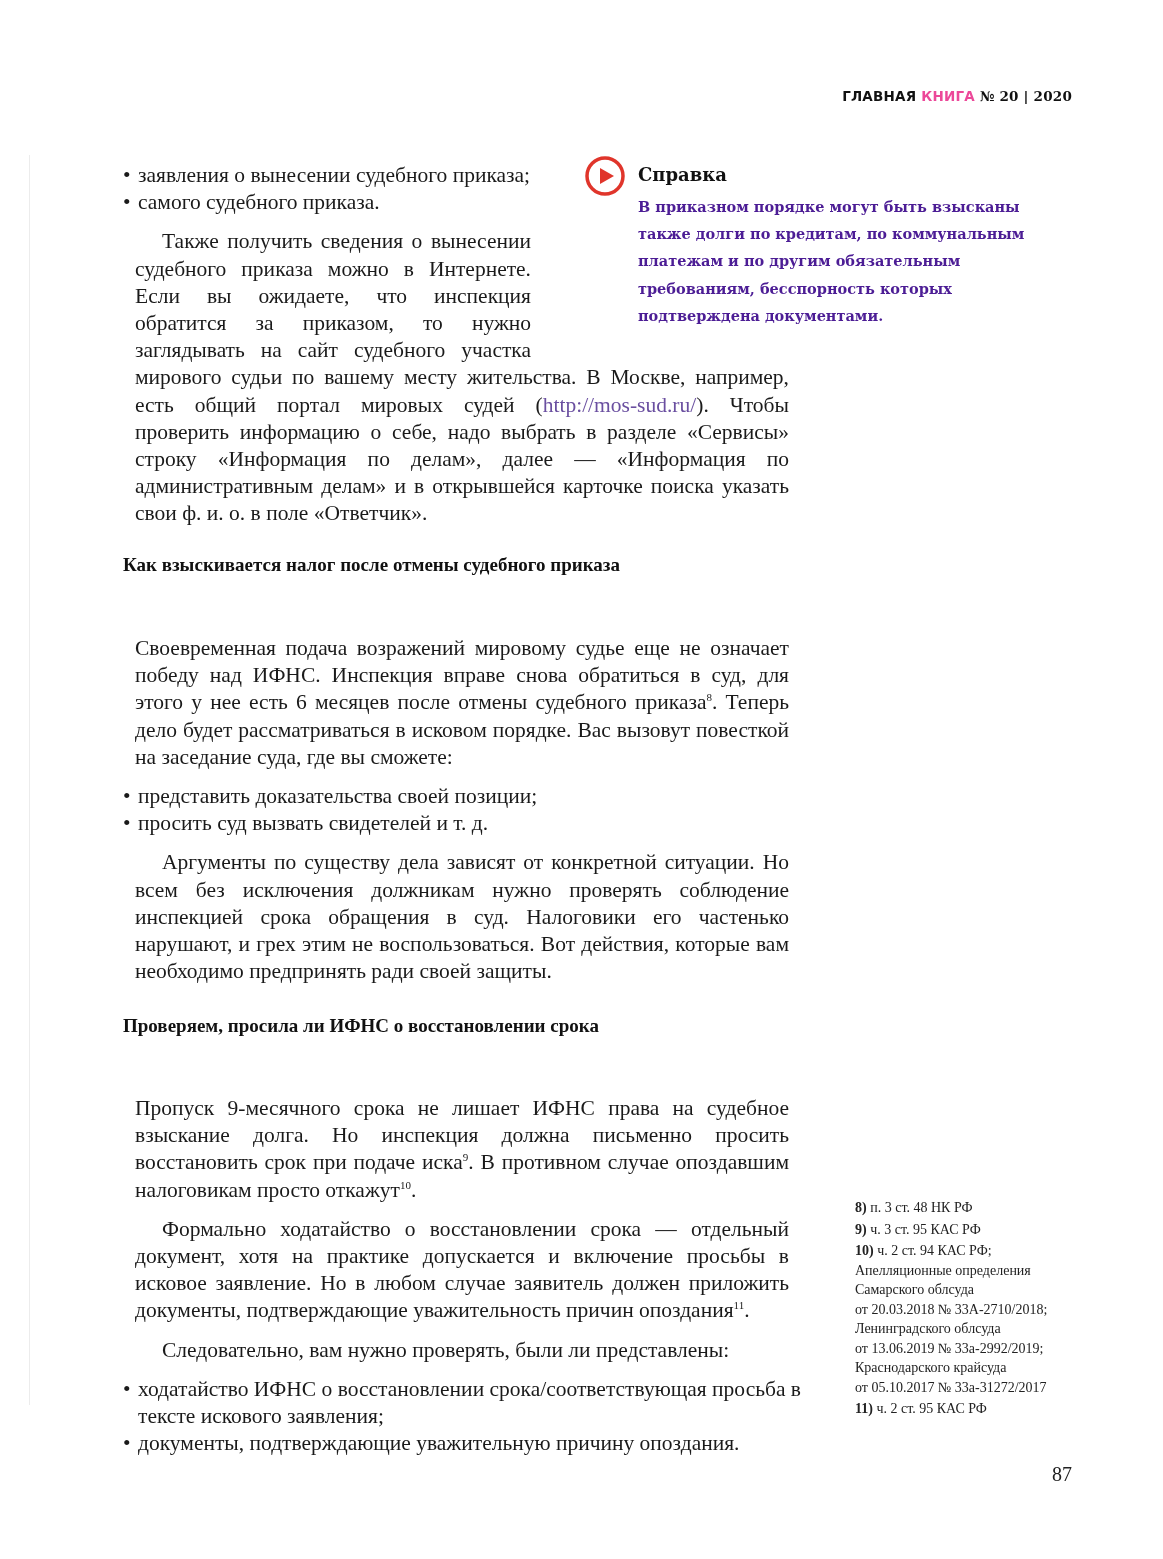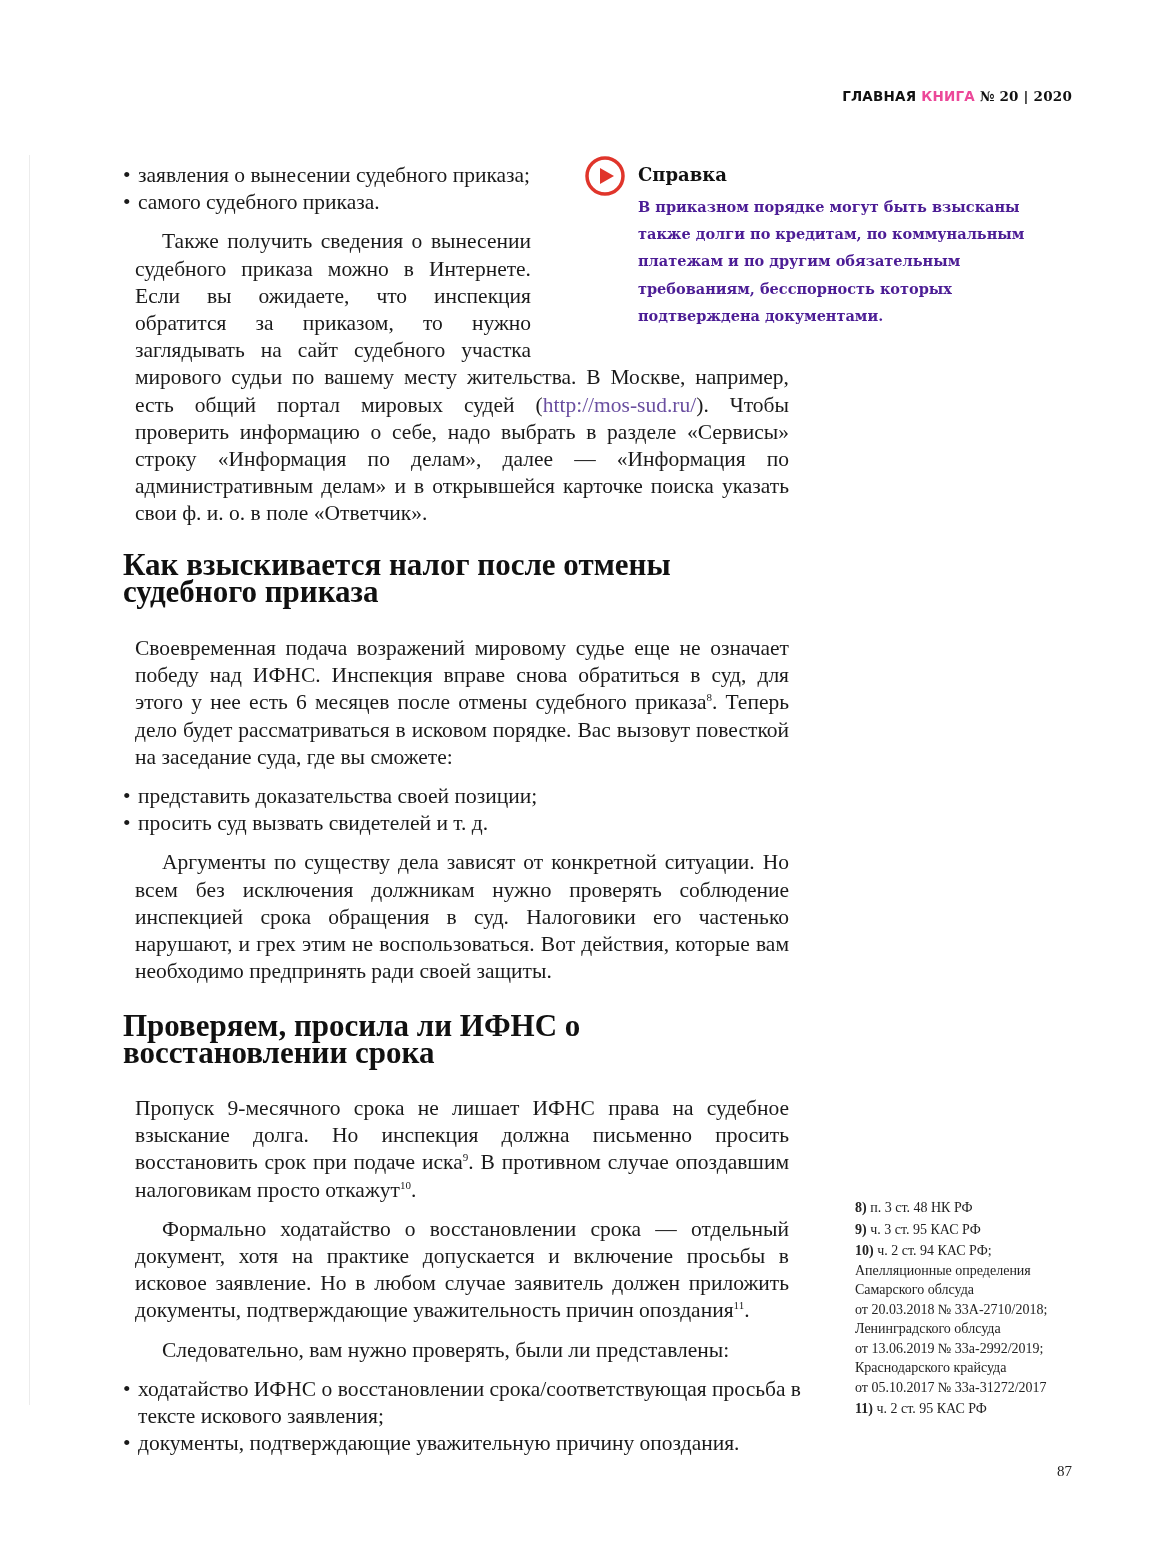--- a/index.html
+++ b/index.html
@@ -15,32 +15,32 @@
 
   .col { position: absolute; left: 123px; width: 678px; }
   .para { margin: 12px; text-align: justify; }
   .indent { text-indent: 27px; }
   .bullet { position: relative; padding-left: 15px; margin: 0; text-align: justify; }
   .bullet::before { content: "\2022"; position: absolute; left: 0; top: 0; }
   .narrow { width: 420px; }
   sup { font-size: 11px; line-height: 0; vertical-align: 8px; }
   .link { color: #6a4fa0; }
 
-  h2 { margin: 0; font-family: "Liberation Serif", "DejaVu Serif", serif; font-weight: bold; font-size: 31px; line-height: 27px; color: #111; }
+  h2 { margin: 0; font-family: "Liberation Serif", "DejaVu Serif", serif; font-weight: bold; font-size: 19px; line-height: 27px; color: #111; }
 
   .ref-box { position: absolute; left: 584px; top: 155px; width: 470px; }
   .ref-icon { position: absolute; left: 0; top: 0; width: 42px; height: 42px; }
   .ref-title { position: absolute; left: 54px; top: 9px; font-family: "DejaVu Serif", serif; font-weight: bold; font-size: 18px; color: #111; }
   .ref-body { position: absolute; left: 54px; top: 38px; width: 420px; font-family: "DejaVu Serif", serif; font-weight: bold; font-size: 14.5px; line-height: 27.2px; color: #4c1d95; }
 
   .footnotes { position: absolute; left: 855px; top: 1198px; width: 230px; font-family: "Liberation Serif", "DejaVu Serif", serif; font-size: 14px; line-height: 19.5px; color: #222; }
   .footnotes .fn { margin: 0 0 2px 0; }
   .footnotes .num { font-weight: bold; }
 
-  .page-num { position: absolute; right: 91px; top: 1463px; font-family: "Liberation Serif", "DejaVu Serif", serif; font-size: 15px; color: #222; }
+  .page-num { position: absolute; right: 91px; top: 1463px; font-family: "Liberation Serif", "DejaVu Serif", serif; font-size: 20px; color: #222; }
 </style>
 </head>
 <body>
 
 <div class="margin-rule"></div>
 
 <div class="header">
   <span class="brand-a">ГЛАВНАЯ</span>
   <span class="brand-b">КНИГА</span>
   <span class="issue">№ 20 | 2020</span>

